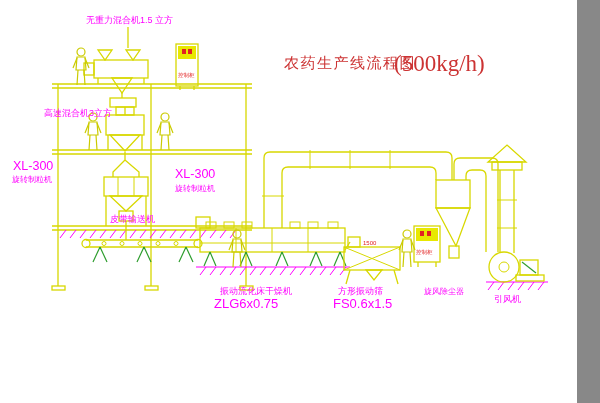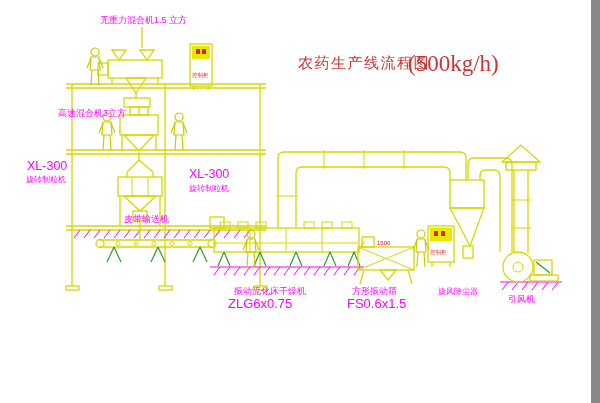--- a/index.html
+++ b/index.html
@@ -2,21 +2,20 @@
 <html><head>
 <meta charset="utf-8">
 <style>
   html,body { margin:0; padding:0; background:#888; }
   .canvas {
     position:relative;
     width:577px; height:403px;
     background:#ffffff;
     overflow:hidden;
     font-family:"Liberation Sans", sans-serif;
-    padding-left:14px;
   }
   svg { display:block; }
   
   .y  { stroke:#d8d800; fill:none; stroke-width:1.3; }
   .yt { stroke:#d8d800; fill:none; stroke-width:1; }
   .g  { stroke:#2f9e2f; fill:none; stroke-width:1.2; }
   .m  { stroke:#ff00ff; fill:none; stroke-width:1; }
   .band { fill:#e8e800; stroke:none; }
   .redmark { fill:#e22222; stroke:none; }
   text { font-family:"Liberation Sans", sans-serif; }

